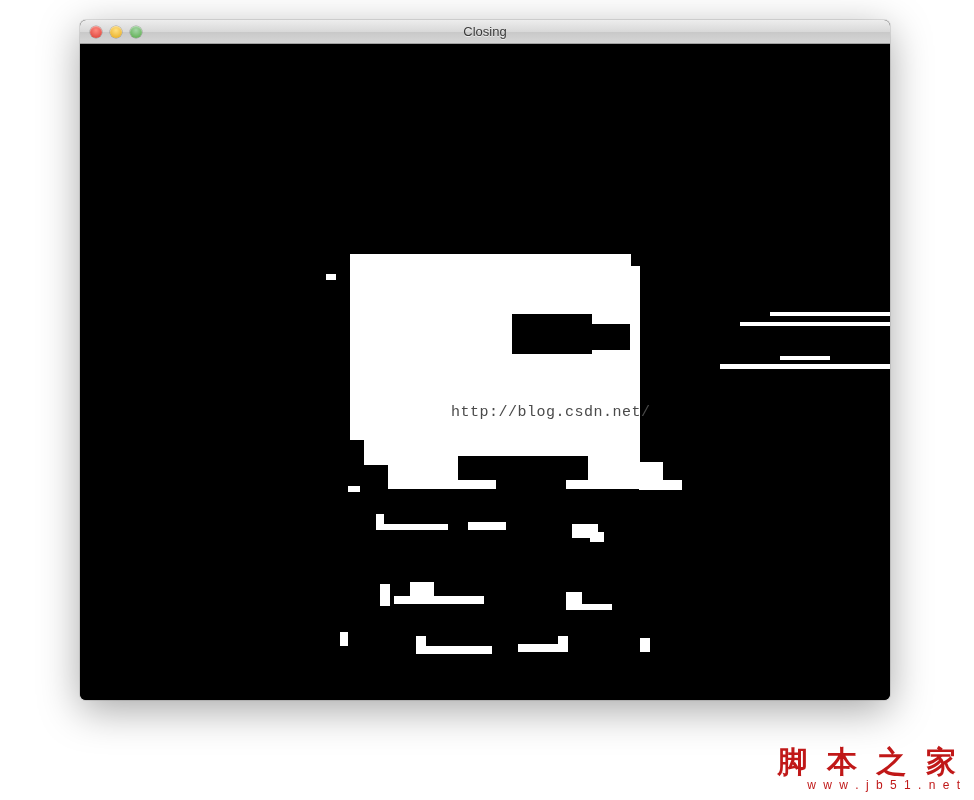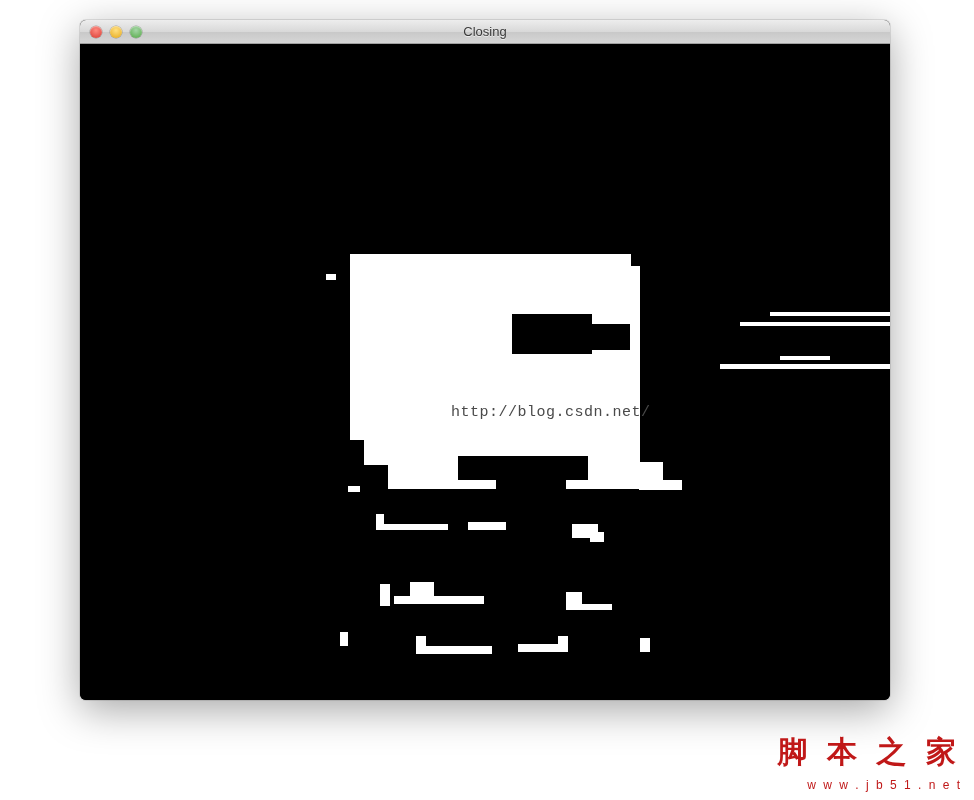--- a/index.html
+++ b/index.html
@@ -74,21 +74,21 @@
     .site-watermark {
       position: absolute;
       right: 12px;
       bottom: 8px;
       text-align: right;
       font-family: "STKaiti","Kaiti SC","KaiTi",serif;
       color: #c01818;
       line-height: 1.05;
     }
     .site-watermark .cn { font-size: 30px; letter-spacing: 6px; font-weight: bold; }
-    .site-watermark .en { font-size: 12px; letter-spacing: 2px; color:#c01818; font-family: Arial, sans-serif; margin-top:12px;}
+    .site-watermark .en { font-size: 12px; letter-spacing: 2px; color:#c01818; font-family: Arial, sans-serif; margin-top:2px;}
   </style>
 </head>
 <body>
 
 <div class="window">
   <div class="titlebar">
     <div class="traffic-lights">
       <div class="tl close"></div>
       <div class="tl min"></div>
       <div class="tl max"></div>

